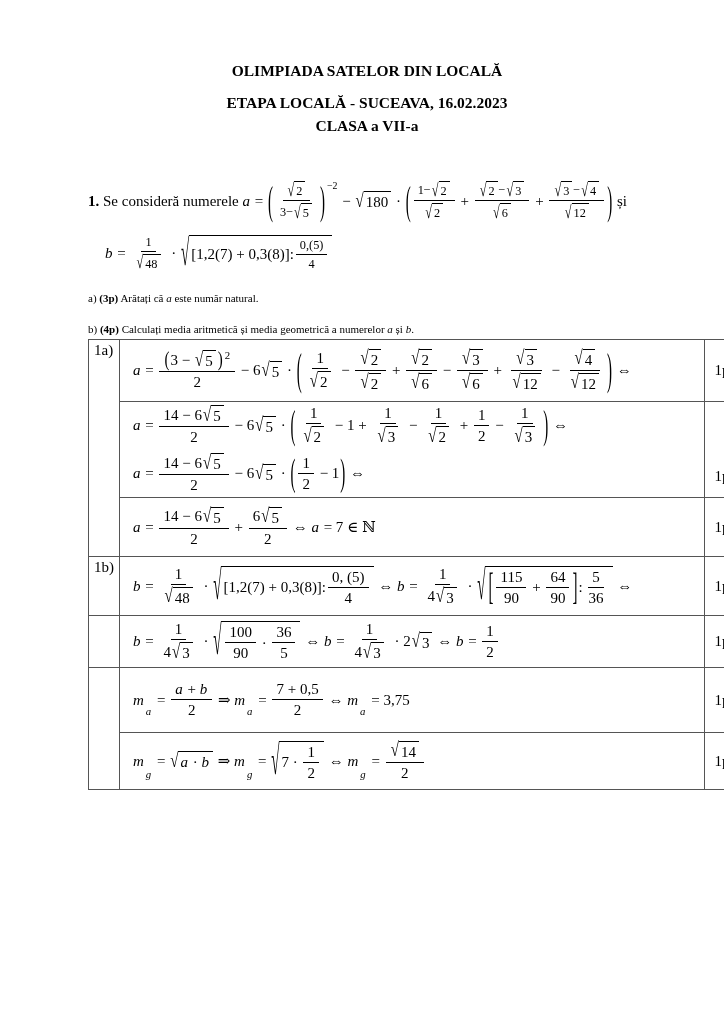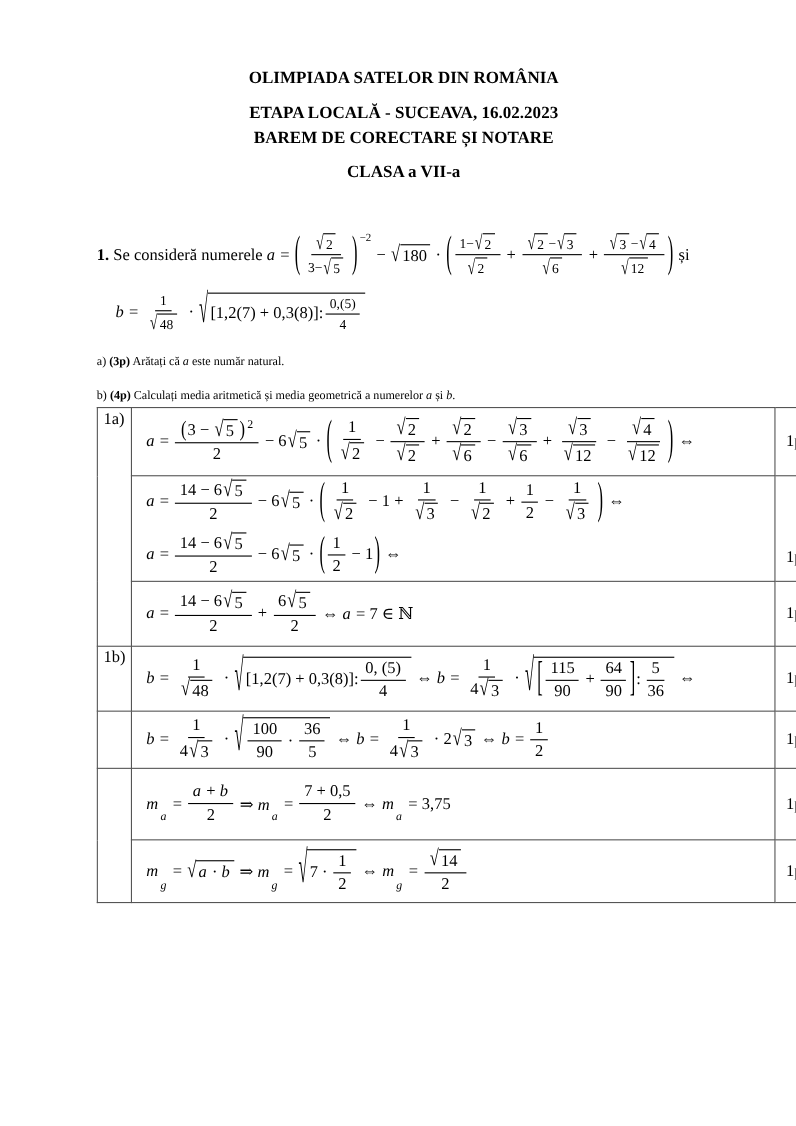--- a/index.html
+++ b/index.html
@@ -64,23 +64,22 @@
   .stmt-math .msup  { font-size: 0.66em; }
   i.mvar { font-style: italic; }
   b.mpts { font-weight: 700; }
 </style>
 </head>
 <body>
 
 <div class="page">
 
   <div class="hdr">
-    <div class="l1">OLIMPIADA SATELOR DIN ROMÂNIA</div>
+    <div class="l1">OLIMPIADA SATELOR DIN LOCALĂ</div>
     <div class="l2">ETAPA LOCALĂ - SUCEAVA, 16.02.2023</div>
-    <div class="l3">BAREM DE CORECTARE ȘI NOTARE</div>
     <div class="l4">CLASA a VII-a</div>
   </div>
 
   <div class="stmt1">
     <span class="pre"><b class="mpts">1.</b> Se consideră numerele </span>
     <span class="stmt-math"><span class="mrow">
           <span class="mtext"><i>a</i> = </span>
           <span class="mfence">
             <span class="fence" style="transform: scaleY(2.667); transform-origin: 50% 50%;">(</span>
             <span class="mrow">

